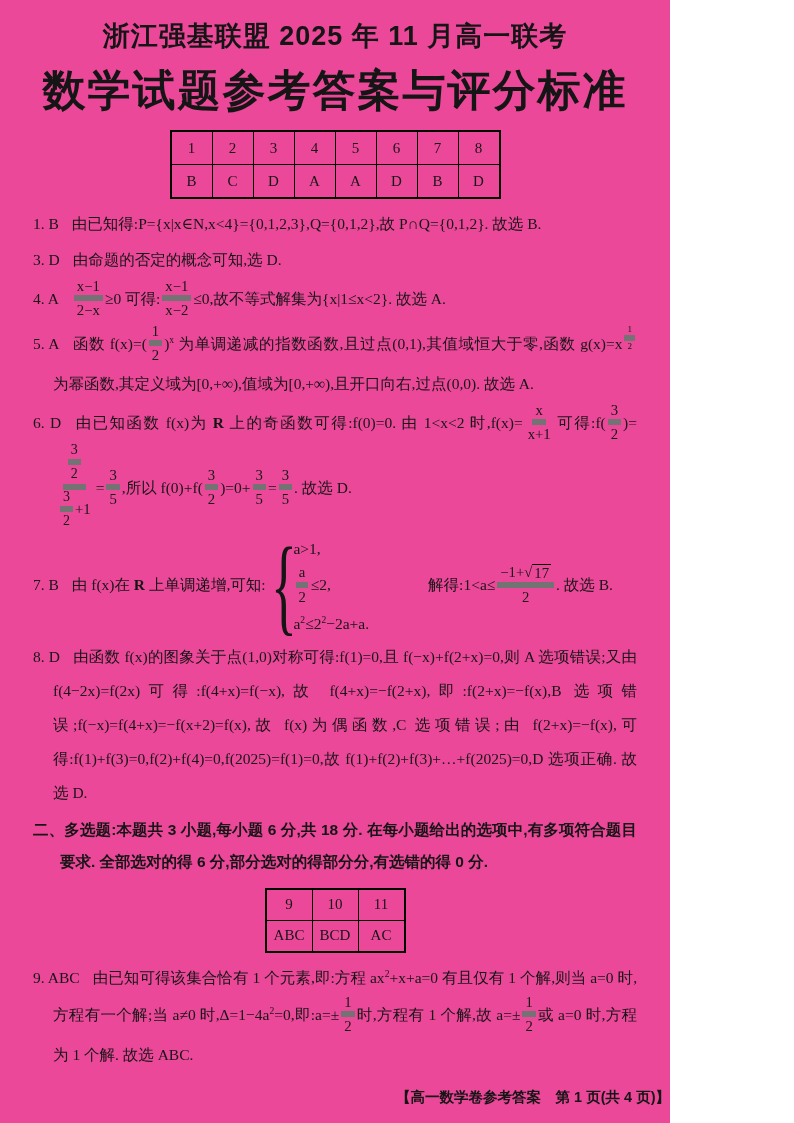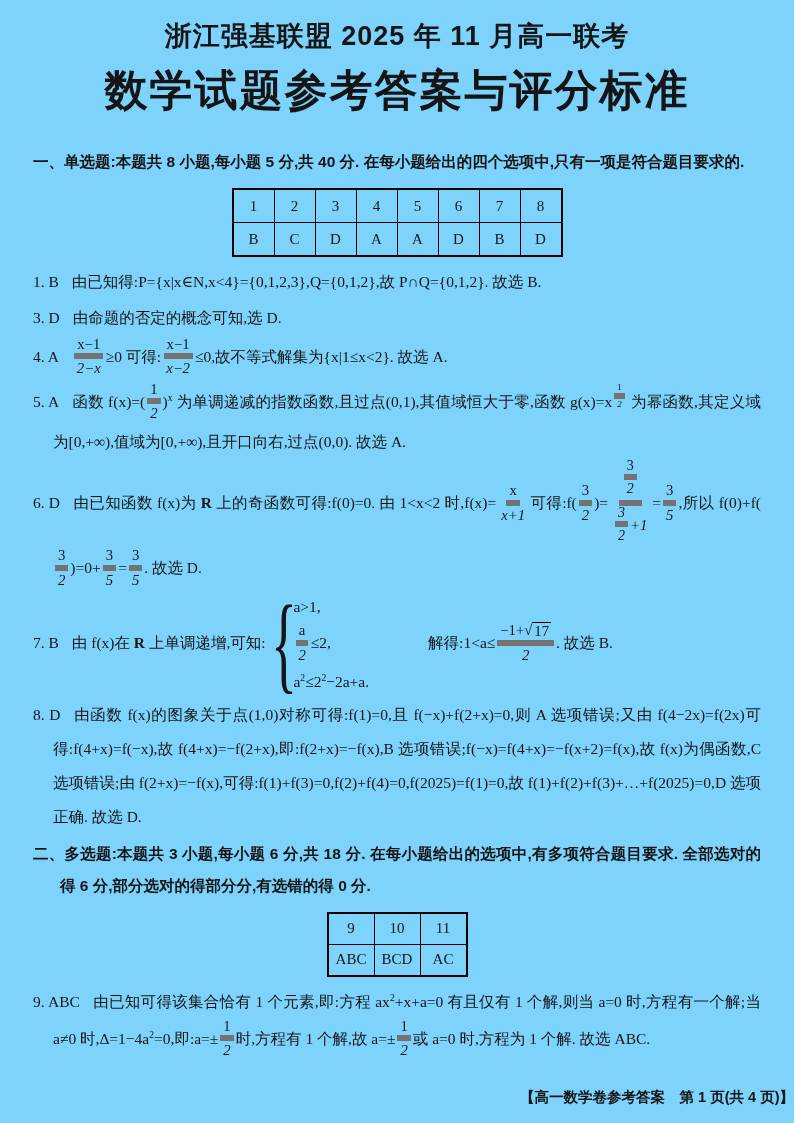--- a/index.html
+++ b/index.html
@@ -1,17 +1,17 @@
 <!DOCTYPE html>
 <html><head>
 <meta charset="utf-8">
 <style>
   html,body{margin:0;padding:0;background:#ffffff;}
   .page{
-    width:794px;height:1123px;background:#7dd3fc;box-sizing:border-box;
+    width:670px;height:1123px;background:#ec4899;box-sizing:border-box;
     padding:16px 33px 0 33px;position:relative;overflow:hidden;
     font-family:"Liberation Serif","DejaVu Serif",serif;color:#151515;
   }
   .title{
     font-family:"Liberation Sans","DejaVu Sans",sans-serif;font-weight:bold;
     font-size:27px;text-align:center;margin:2px 0 0 0;letter-spacing:1px;
   }
   .subtitle{
     font-family:"Liberation Sans","DejaVu Sans",sans-serif;font-weight:bold;
     font-size:43px;text-align:center;margin:8px 0 0 0;letter-spacing:2px;
@@ -32,21 +32,21 @@
     text-align:justify;padding-left:20px;text-indent:-20px;
   }
   .qlabel{margin-right:13px;white-space:nowrap;}
   sup{font-size:62%;line-height:0;}
   .frac{
     display:inline-flex;flex-direction:column;align-items:center;
     vertical-align:middle;line-height:1.25;font-size:0.95em;
     text-align:center;margin:0 2px;position:relative;top:-2px;text-indent:0;
   }
   .num{border-bottom:6px solid #737373;padding:0 3px;}
-  .den{padding:0 3px;font-style:italic;}
+  .den{padding:0 3px;}
   .sqrt{display:inline-flex;align-items:flex-start;text-indent:0;}
   .rad{line-height:1.2;}
   .bar{border-top:1px solid #000;line-height:1.2;padding:0 2px;}
   .cases{display:inline-flex;align-items:center;vertical-align:middle;margin:0 4px;text-indent:0;}
   .brace{
     font-size:108px;font-weight:300;line-height:0.95;
     transform:scaleX(0.5);margin:0 -16px 0 -12px;
   }
   .stack{display:inline-flex;flex-direction:column;gap:6px;align-items:flex-start;}
   .cline{line-height:1.3;}
@@ -57,21 +57,20 @@
   }
 </style>
 </head>
 <body>
 
 <div class="page">
 
   <h1 class="title">浙江强基联盟 2025 年 11 月高一联考</h1>
   <h2 class="subtitle">数学试题参考答案与评分标准</h2>
 
-  <p class="sec">一、单选题:本题共 8 小题,每小题 5 分,共 40 分. 在每小题给出的四个选项中,只有一项是符合题目要求的.</p>
 
   <table class="ans-table t1">
     <tbody>
         <tr>
       <td>1</td>
       <td>2</td>
       <td>3</td>
       <td>4</td>
       <td>5</td>
       <td>6</td>

